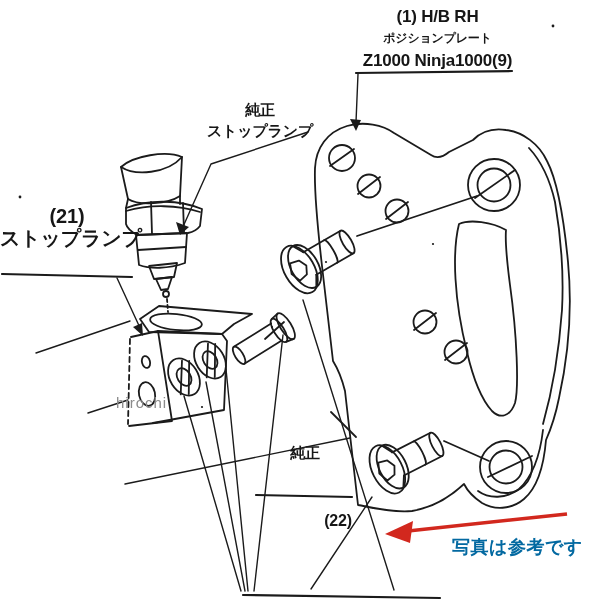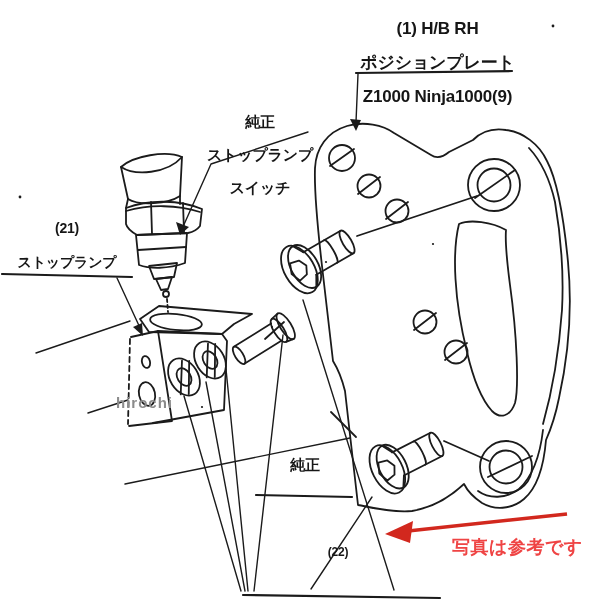--- a/index.html
+++ b/index.html
@@ -5,34 +5,34 @@
   html,body{margin:0;padding:0;background:#fff;}
   #stage{
     position:relative;width:600px;height:600px;background:#ffffff;overflow:hidden;
     font-family:"Liberation Sans","DejaVu Sans",sans-serif;
   }
   #art{position:absolute;left:0;top:0;}
   .lbl{
     position:absolute;font-weight:700;color:#161616;text-align:center;
     letter-spacing:-0.2px;white-space:nowrap;
   }
-  .lbl div{white-space:nowrap;margin-top:12px;}
+  .lbl div{white-space:nowrap;}
   #lbl-part1{left:335px;top:6px;width:205px;font-size:17px;line-height:22px;}
-  #lbl-part1 .mid{font-size:17px;}
+  #lbl-part1 .mid{font-size:12px;font-family:Liberation Mono, monospace;}
   #lbl-switch{left:190px;top:99px;width:140px;font-size:15px;line-height:21px;}
-  #lbl-part21{left:0px;top:205px;width:134px;font-size:14px;line-height:22px;}
+  #lbl-part21{left:0px;top:205px;width:134px;font-size:20px;line-height:22px;}
   #lbl-mount{left:250px;top:441px;width:110px;font-size:15px;line-height:24px;}
-  #lbl-part22{left:233px;top:529px;width:210px;font-size:12px;line-height:23px;}
+  #lbl-part22{left:233px;top:509px;width:210px;font-size:16px;line-height:23px;}
   #watermark{
-    position:absolute;left:116px;top:394px;font-size:15px;font-weight:700;
+    position:absolute;left:116px;top:394px;font-size:15px;font-weight:400;
     color:#8b8b8b;letter-spacing:1px;
   }
   #caption{
     position:absolute;left:452px;top:535px;font-size:18px;font-weight:600;
-    color:#ef4444;letter-spacing:0.5px;
+    color:#0369a1;letter-spacing:0.5px;
   }
 </style>
 </head>
 <body>
 
 <div id="stage">
 
   <svg id="art" width="600" height="600" viewBox="0 0 600 600">
     <g stroke="#1b1b1b" fill="none" stroke-width="1.8" stroke-linecap="round" stroke-linejoin="round">
 
@@ -165,21 +165,20 @@
 
   <div class="lbl" id="lbl-part1">
     <div>(1) H/B RH</div>
     <div class="mid">ポジションプレート</div>
     <div>Z1000 Ninja1000(9)</div>
   </div>
 
   <div class="lbl" id="lbl-switch">
     <div>純正</div>
     <div>ストップランプ</div>
-    <div>スイッチ</div>
   </div>
 
   <div class="lbl" id="lbl-part21">
     <div>(21)</div>
     <div>ストップランプ</div>
   </div>
 
   <div class="lbl" id="lbl-mount">
     <div>純正</div>
   </div>

